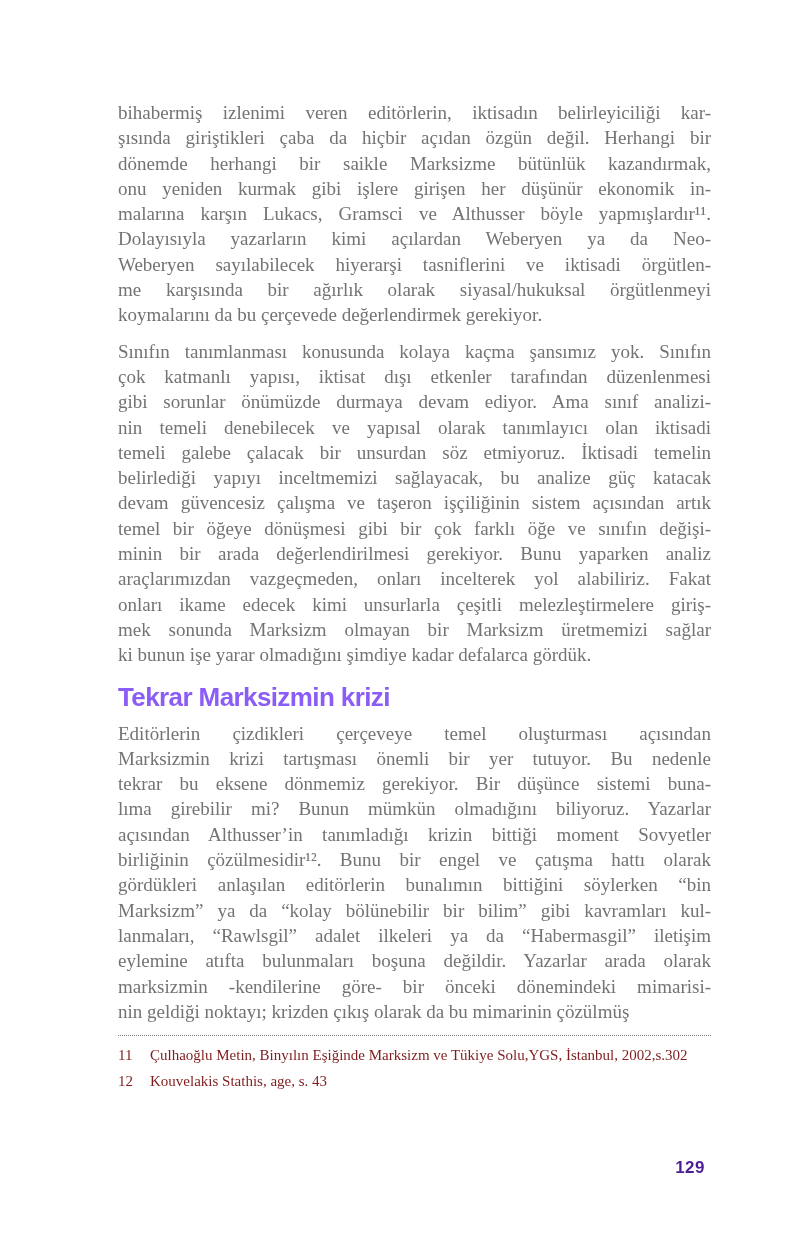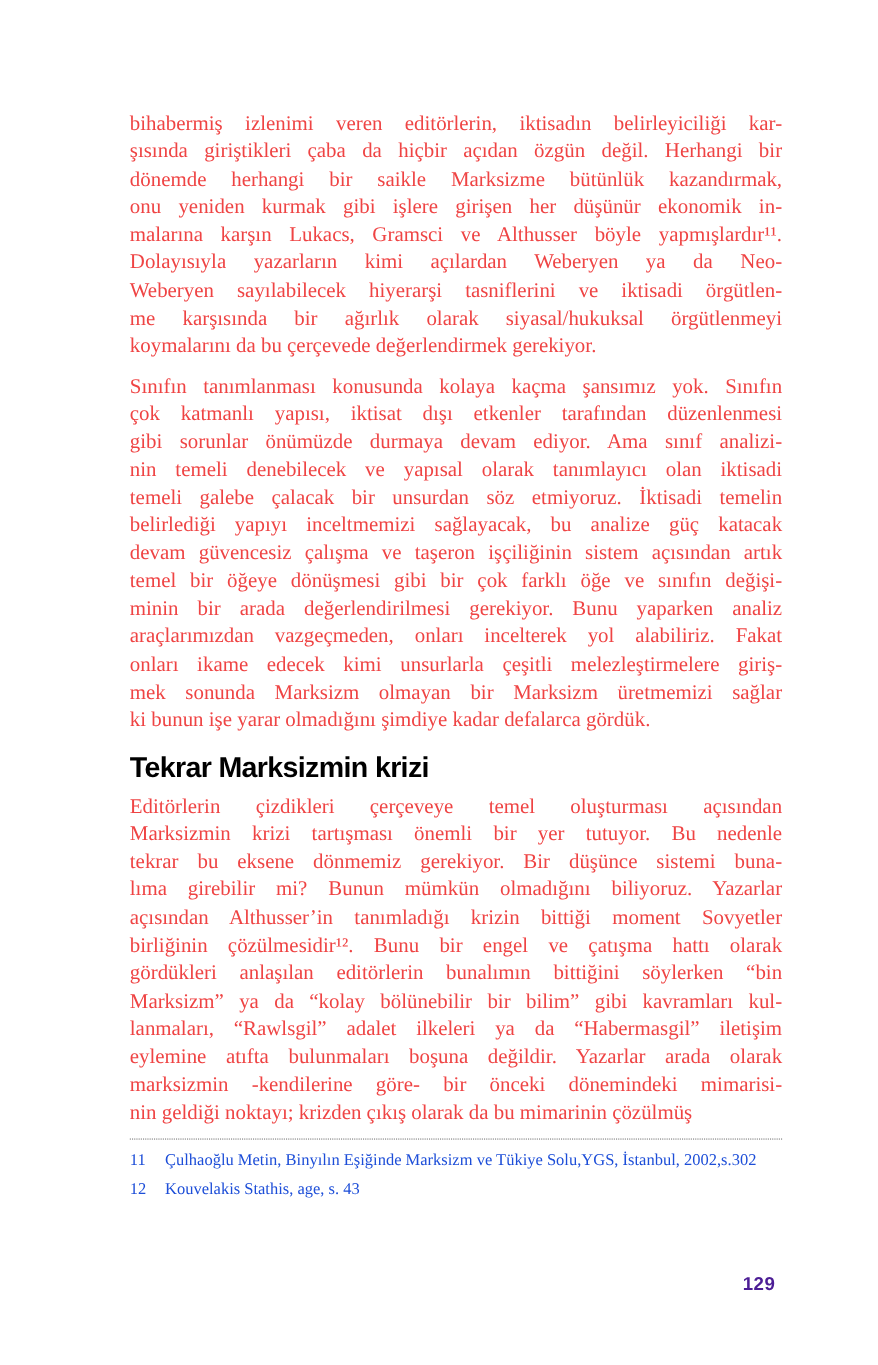--- a/index.html
+++ b/index.html
@@ -25,48 +25,48 @@
     top: 100px;
     width: 593px;
   }
   .para {
     margin: 0 0 11px 0;
   }
   .para .line {
     font-family: "Liberation Serif", serif;
     font-size: 19px;
     line-height: 25.3px;
-    color: #ef4444;
+    color: #737373;
     text-align: justify;
     text-align-last: justify;
     white-space: normal;
   }
   .para .line.last {
     text-align-last: left;
   }
   .heading {
     font-family: "Liberation Sans", sans-serif;
     font-weight: bold;
     font-size: 26px;
     letter-spacing: -0.6px;
-    color: #000000;
+    color: #8b5cf6;
     margin: 14px 0 9px 0;
     line-height: 30px;
   }
   .footnotes {
     margin-top: 4px;
     border-top: 1px dotted #777777;
     padding-top: 6px;
   }
   .footnote {
     display: flex;
     font-family: "Liberation Serif", serif;
     font-size: 15px;
     line-height: 26px;
-    color: #1d4ed8;
+    color: #7f1d1d;
   }
   .fn-num {
     flex: 0 0 32px;
   }
   .fn-text {
     flex: 1;
   }
   .page-number {
     position: absolute;
     top: 1158px;

